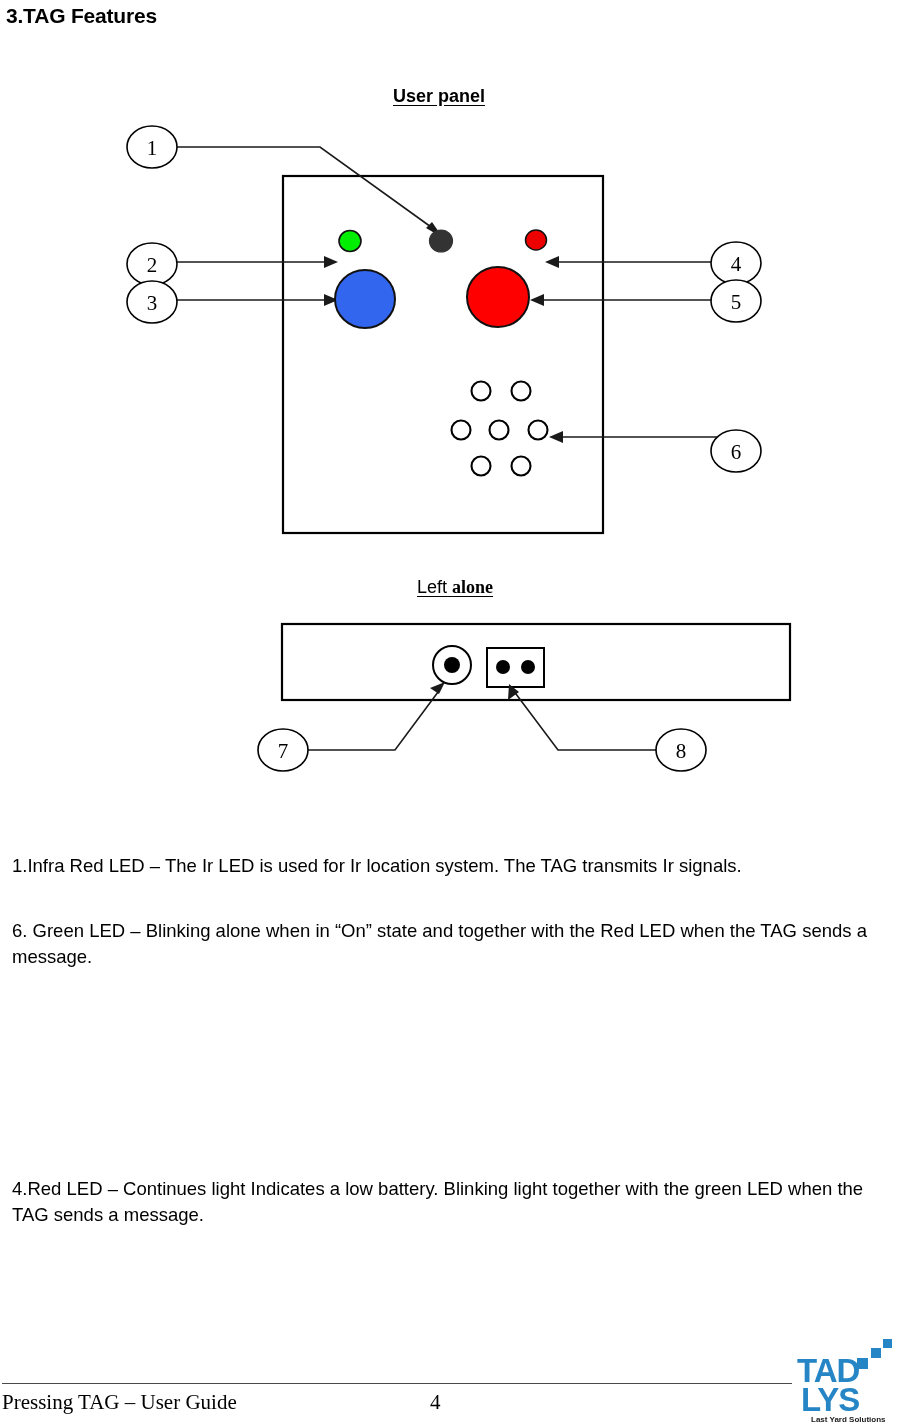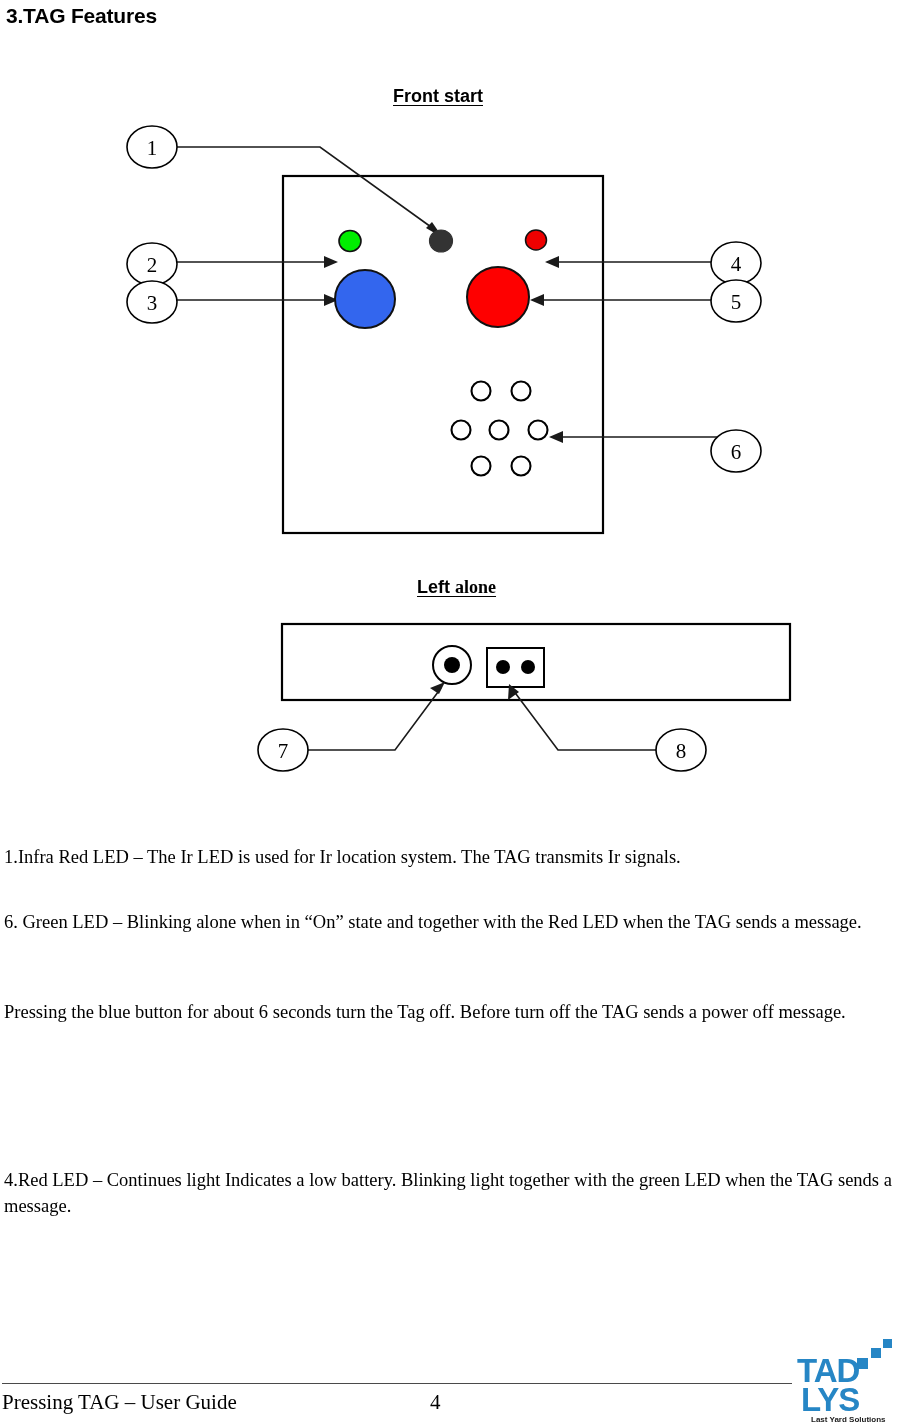--- a/index.html
+++ b/index.html
@@ -42,21 +42,21 @@
     font-family: "Liberation Sans", sans-serif;
     font-size: 18px;
   }
   .caption-left {
     left: 417px;
     top: 577px;
     font-size: 18px;
   }
   .caption-left .word-a {
     font-family: "Liberation Sans", sans-serif;
-    font-weight: bold;
+    font-weight: normal;
   }
   .caption-left .word-b {
     font-family: "Liberation Serif", serif;
     font-weight: bold;
   }
 
   
   .diagram {
     position: absolute;
     left: 0;
@@ -79,21 +79,21 @@
     font-family: "Liberation Sans", sans-serif;
     font-size: 18.5px;
     line-height: 25.5px;
     color: #000000;
   }
   #para-1 { top: 845px; }
   #para-2 { top: 910px; }
   #para-3 { top: 1000px; }
   #para-4 { top: 1168px; }
 
-  .body-block p { margin: 0; font-family: Liberation Serif, serif; }
+  .body-block p { margin: 8px; }
 
   
   .footer-rule {
     position: absolute;
     left: 2px;
     top: 1383px;
     width: 790px;
     height: 1px;
     background: #4a4a4a;
   }
@@ -120,21 +120,21 @@
     top: 1336px;
     width: 100px;
     height: 88px;
   }
 </style>
 </head>
 <body>
 
 <div class="page-title">3.TAG Features</div>
 
-<div class="caption caption-front">Front start</div>
+<div class="caption caption-front">User panel</div>
 
 <svg class="diagram" id="front-diagram" viewBox="0 0 898 560">
 
   <rect x="283" y="176" width="320" height="357" fill="#ffffff" stroke="#000000" stroke-width="2.2"></rect>
 
   <path d="M 177 147 L 320 147 L 438 232" fill="none" stroke="#1a1a1a" stroke-width="1.6"></path>
   <polygon points="443,238 426,228 432,222" fill="#1a1a1a"></polygon>
 
   <line x1="177" y1="262" x2="330" y2="262" stroke="#1a1a1a" stroke-width="1.6"></line>
   <polygon points="338,262 324,256 324,268" fill="#1a1a1a"></polygon>
@@ -234,21 +234,20 @@
 
 <div class="body-block" id="para-1">
   <p>1.Infra Red LED – The Ir LED is used for Ir location system. The TAG transmits Ir signals.</p>
 </div>
 
 <div class="body-block" id="para-2">
   <p>6. Green LED – Blinking alone when in  “On” state and together with the Red LED when the TAG sends a message.</p>
 </div>
 
 <div class="body-block" id="para-3">
-  <p>Pressing the blue button for about 6 seconds turn the Tag off. Before turn off the TAG sends a power off message.</p>
 </div>
 
 <div class="body-block" id="para-4">
   <p>4.Red LED – Continues light Indicates a low battery. Blinking light together with the green LED when the TAG sends a message.</p>
 </div>
 
 <div class="footer-rule"></div>
 
 <div class="footer-left">Pressing TAG – User Guide</div>
 

